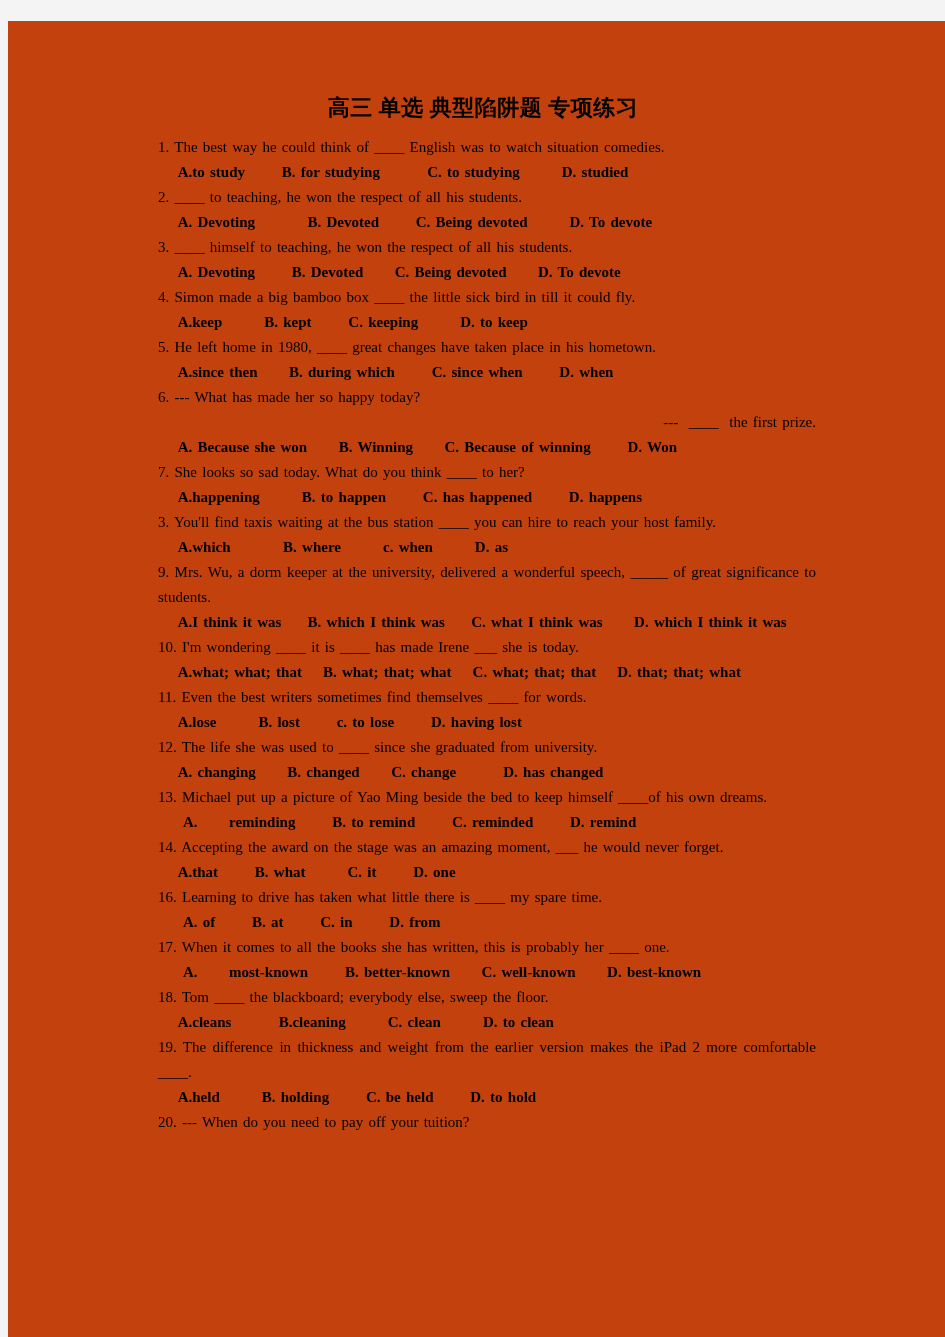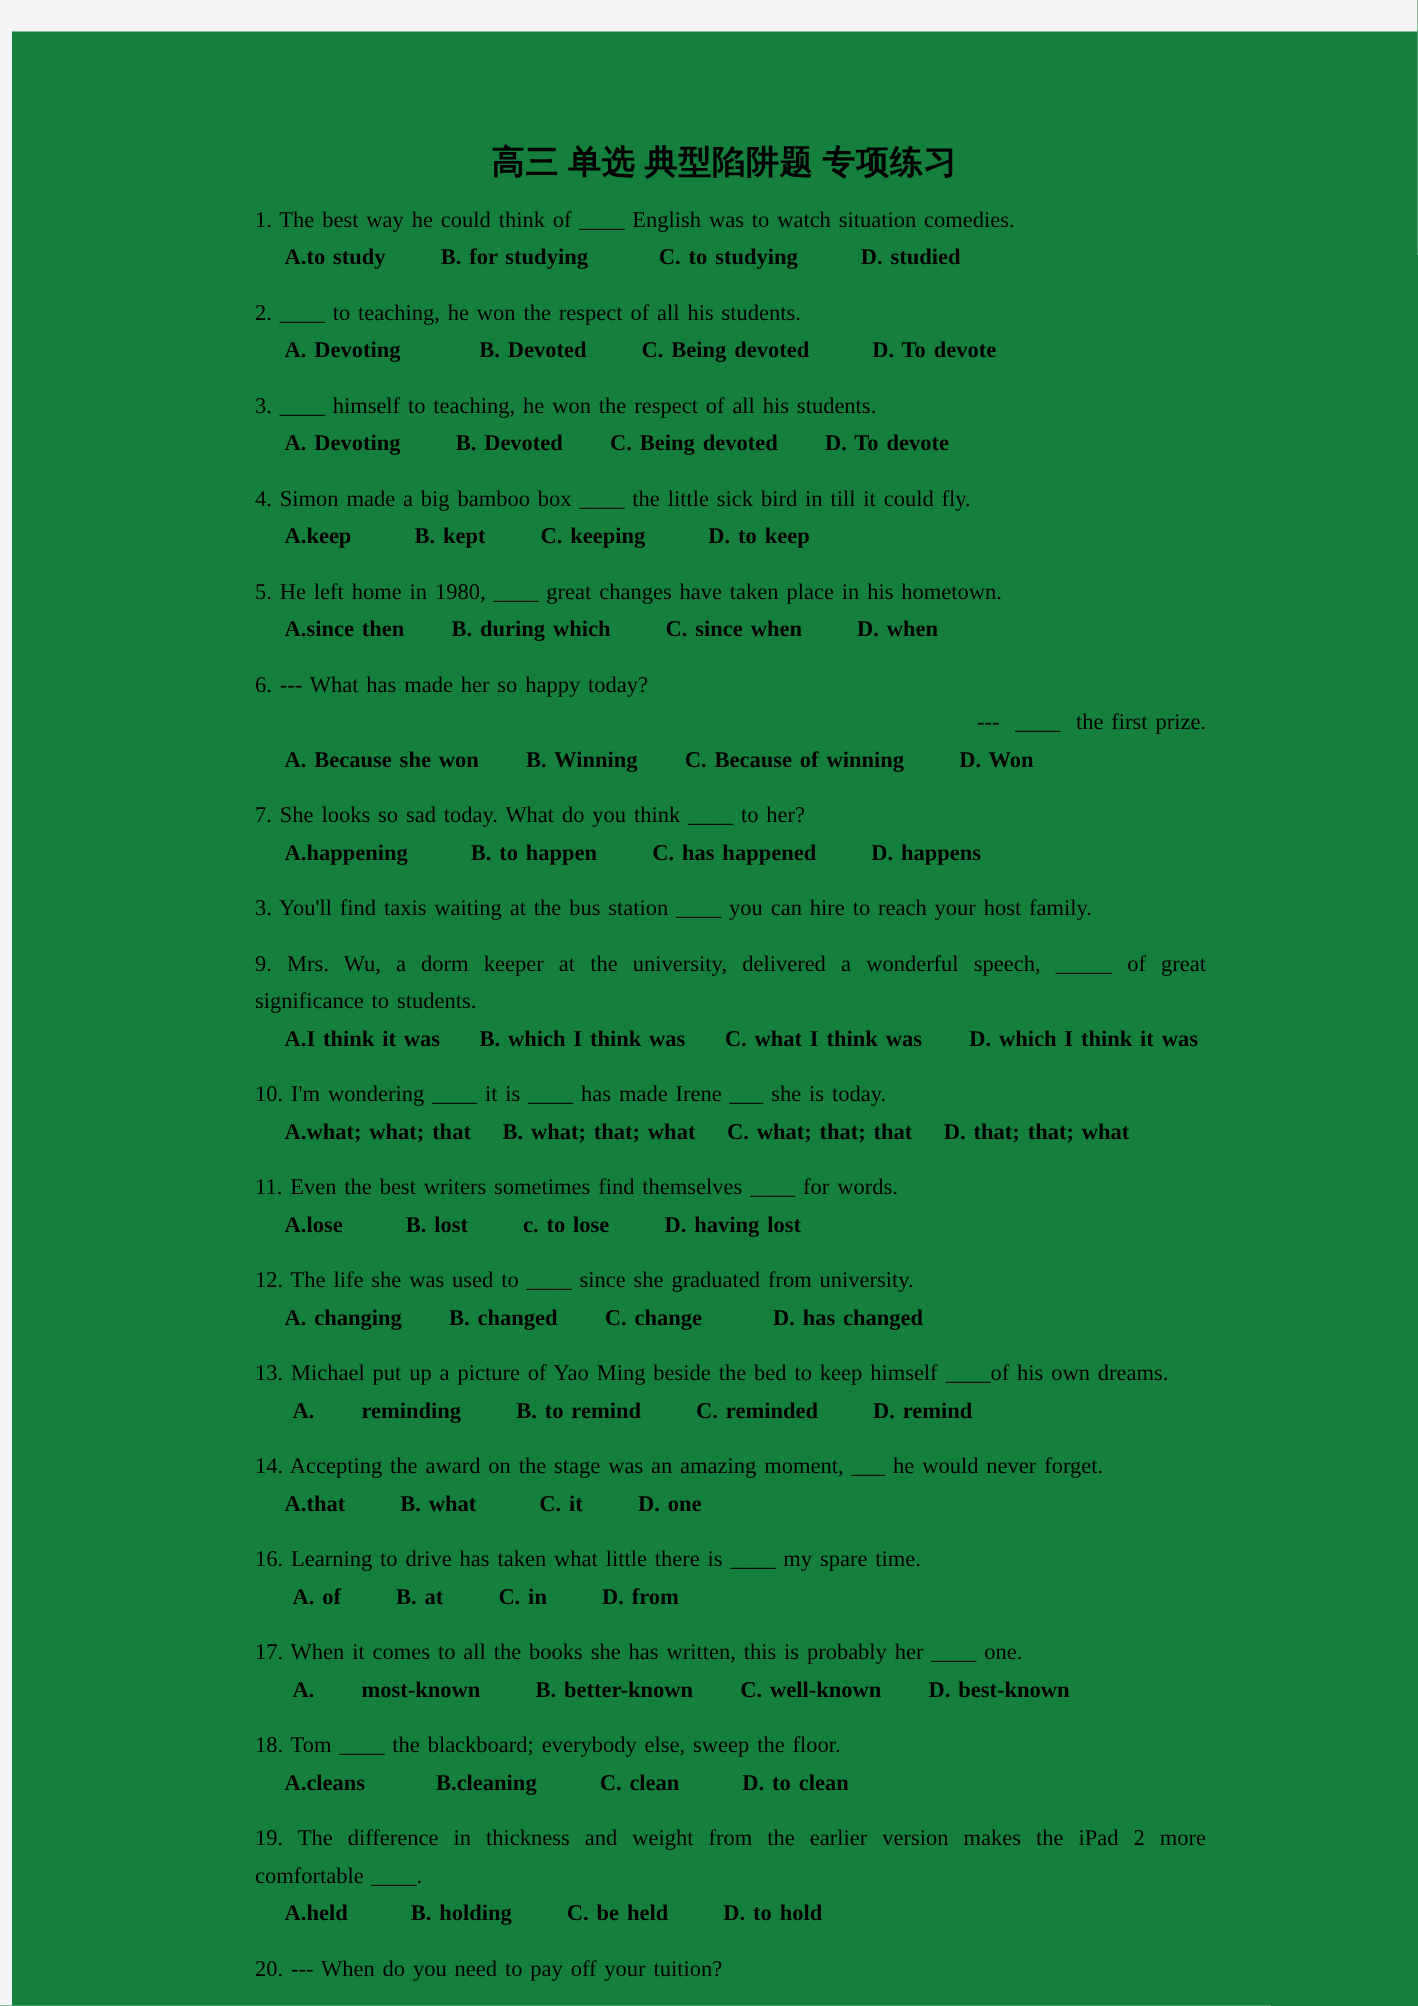--- a/index.html
+++ b/index.html
@@ -12,42 +12,42 @@
     background: #f4f4f4;
     font-family: "Liberation Serif", "DejaVu Serif", serif;
     overflow: hidden;
   }
   .page {
     position: absolute;
     left: 8px;
     top: 21px;
     width: 937px;
     height: 1316px;
-    background: #15803d;
+    background: #c2410c;
     box-sizing: border-box;
     overflow: hidden;
   }
   .content {
     position: absolute;
     left: 142px;
     top: 72px;
     width: 666px;
   }
   .doc-title {
     text-align: center;
     font-size: 22px;
     font-weight: bold;
     line-height: 30px;
     color: #000000;
     margin: 0 0 12px 0;
     letter-spacing: 0.5px;
     font-family: "Liberation Serif", "DejaVu Serif", serif;
   }
   .q-block {
-    margin: 12px;
+    margin: 0;
   }
   .q-line {
     font-size: 15px;
     line-height: 25px;
     color: #000;
     text-align: justify;
     text-justify: inter-word;
     margin: 0;
     padding-left: 8px;
     text-indent: 0;
@@ -120,20 +120,21 @@
       <div class="opt-line">  A. Because she won      B. Winning      C. Because of winning       D. Won</div>
     </div>
 
     <div class="q-block">
       <div class="q-line">7. She looks so sad today. What do you think ____ to her?</div>
       <div class="opt-line">  A.happening        B. to happen       C. has happened       D. happens</div>
     </div>
 
     <div class="q-block">
       <div class="q-line">3. You'll find taxis waiting at the bus station ____ you can hire to reach your host family.</div>
+      <div class="opt-line">  A.which          B. where        c. when        D. as</div>
     </div>
 
     <div class="q-block">
       <div class="q-line just wrap">9. Mrs. Wu, a dorm keeper at the university, delivered a wonderful speech, _____ of great significance to students.</div>
       <div class="opt-line">  A.I think it was     B. which I think was     C. what I think was      D. which I think it was</div>
     </div>
 
     <div class="q-block">
       <div class="q-line">10. I'm wondering ____ it is ____ has made Irene ___ she is today.</div>
       <div class="opt-line">  A.what; what; that    B. what; that; what    C. what; that; that    D. that; that; what</div>

